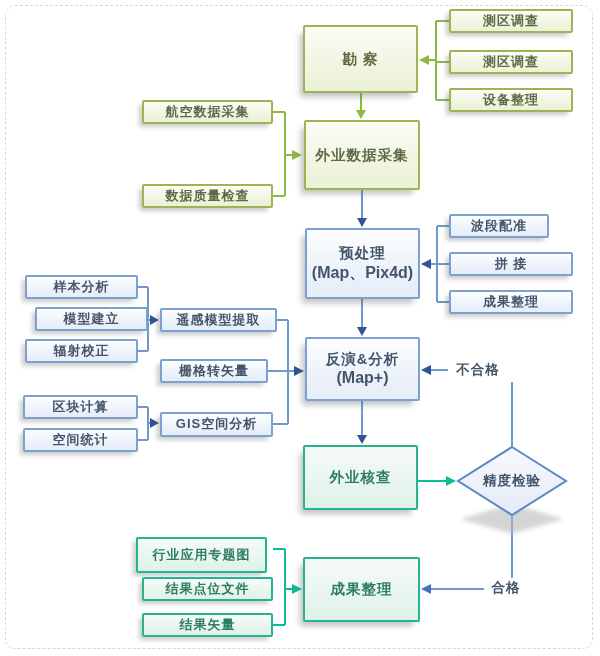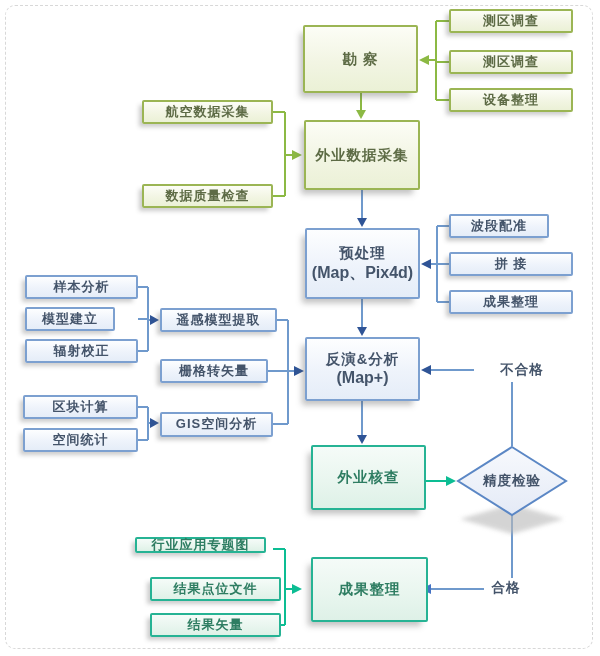--- a/index.html
+++ b/index.html
@@ -37,21 +37,21 @@
     align-items:center;justify-content:center;text-align:center;
     letter-spacing:1px;font-weight:bold;border-radius:2px;line-height:1.25;
   }
   .big{font-size:14.5px;box-shadow:-5px 6px 6px -2px rgba(95,95,95,.38);text-align:right;}
   .sm{font-size:13px;box-shadow:-4px 4px 4px -1px rgba(95,95,95,.32);}
   .green{border:2px solid var(--c-green-border);color:var(--c-green-text);
     background:linear-gradient(180deg,#fcfdf6 0%,#f2f5e3 55%,#ebf1d6 100%);}
   .blue{border:2px solid var(--c-blue-border);color:var(--c-blue-text);
     background:linear-gradient(180deg,#fdfeff 0%,#eef3fb 55%,#e5edf8 100%);}
   .teal{border:2px solid var(--c-teal-border);color:var(--c-teal-text);
-    background:linear-gradient(180deg,#f5fbf8 0%,#e9f6ef 55%,#def1e7 100%);margin-left:8px;}
+    background:linear-gradient(180deg,#f5fbf8 0%,#e9f6ef 55%,#def1e7 100%);}
   .sub{font-size:16px;font-weight:600;letter-spacing:0;}
   .edge-label{
     position:absolute;height:20px;line-height:20px;text-align:center;
     font-size:13.5px;font-weight:bold;color:var(--c-blue-text);
     background:#ffffff;letter-spacing:1px;
   }
   .diamond-label{
     position:absolute;height:20px;line-height:20px;text-align:center;
     font-size:13.5px;font-weight:bold;color:var(--c-blue-text);letter-spacing:1px;
   }
@@ -147,34 +147,34 @@
   <div class="box big green" style="left:304px;top:120px;width:116px;height:70px">外业数据采集</div>
 
   <div class="box big blue" style="left:305px;top:228px;width:115px;height:71px">
     <span>预处理</span>
     <span class="sub">(Map、Pix4d)</span>
   </div>
   <div class="box sm blue" style="left:449px;top:214px;width:100px;height:24px">波段配准</div>
   <div class="box sm blue" style="left:449px;top:252px;width:124px;height:24px">拼 接</div>
   <div class="box sm blue" style="left:449px;top:290px;width:124px;height:24px">成果整理</div>
   <div class="box sm blue" style="left:25px;top:275px;width:113px;height:24px">样本分析</div>
-  <div class="box sm blue" style="left:25px;top:307px;width:90px;height:24px">模型建立</div>
+  <div class="box sm blue" style="left:35px;top:307px;width:113px;height:24px">模型建立</div>
   <div class="box sm blue" style="left:25px;top:339px;width:113px;height:24px">辐射校正</div>
   <div class="box sm blue" style="left:160px;top:308px;width:117px;height:24px">遥感模型提取</div>
   <div class="box sm blue" style="left:160px;top:359px;width:108px;height:24px">栅格转矢量</div>
   <div class="box sm blue" style="left:23px;top:428px;width:115px;height:24px">空间统计</div>
   <div class="box sm blue" style="left:23px;top:395px;width:115px;height:24px">区块计算</div>
   <div class="box sm blue" style="left:160px;top:412px;width:113px;height:25px">GIS空间分析</div>
   <div class="box big blue" style="left:305px;top:337px;width:115px;height:64px">
     <span>反演&amp;分析</span>
     <span class="sub">(Map+)</span>
   </div>
 
   <div class="box big teal" style="left:303px;top:445px;width:115px;height:65px">外业核查</div>
   <div class="diamond-label" style="left:452px;top:471px;width:120px">精度检验</div>
-  <div class="box sm teal" style="left:127px;top:537px;width:131px;height:16px">行业应用专题图</div>
+  <div class="box sm teal" style="left:136px;top:537px;width:131px;height:36px">行业应用专题图</div>
   <div class="box sm teal" style="left:142px;top:577px;width:131px;height:24px">结果点位文件</div>
   <div class="box sm teal" style="left:142px;top:613px;width:131px;height:24px">结果矢量</div>
   <div class="box big teal" style="left:303px;top:557px;width:117px;height:65px">成果整理</div>
 
-  <div class="edge-label" style="left:492px;top:360px;width:60px">不合格</div>
+  <div class="edge-label" style="left:448px;top:360px;width:60px">不合格</div>
   <div class="edge-label" style="left:484px;top:578px;width:44px">合格</div>
 </div>
 
 </body></html>

